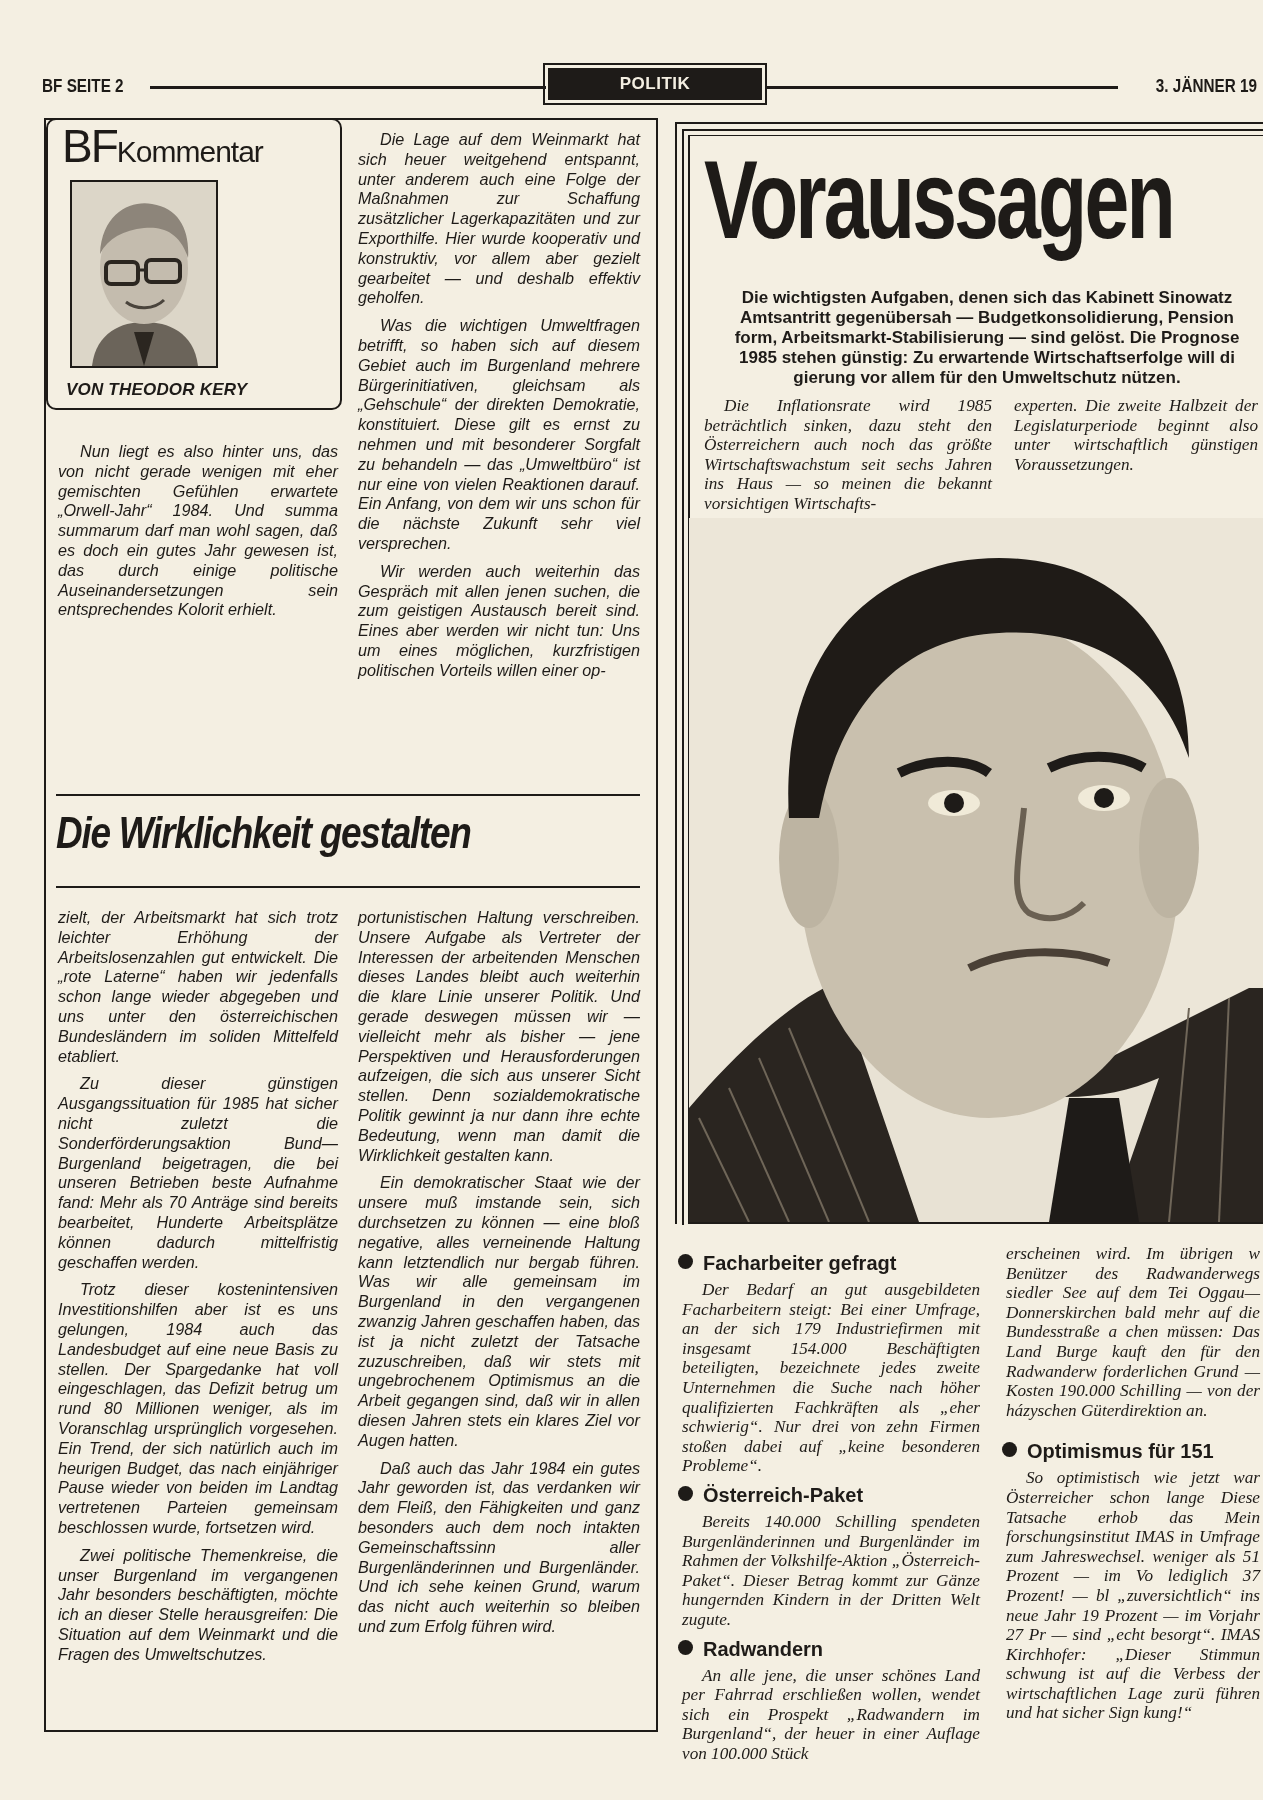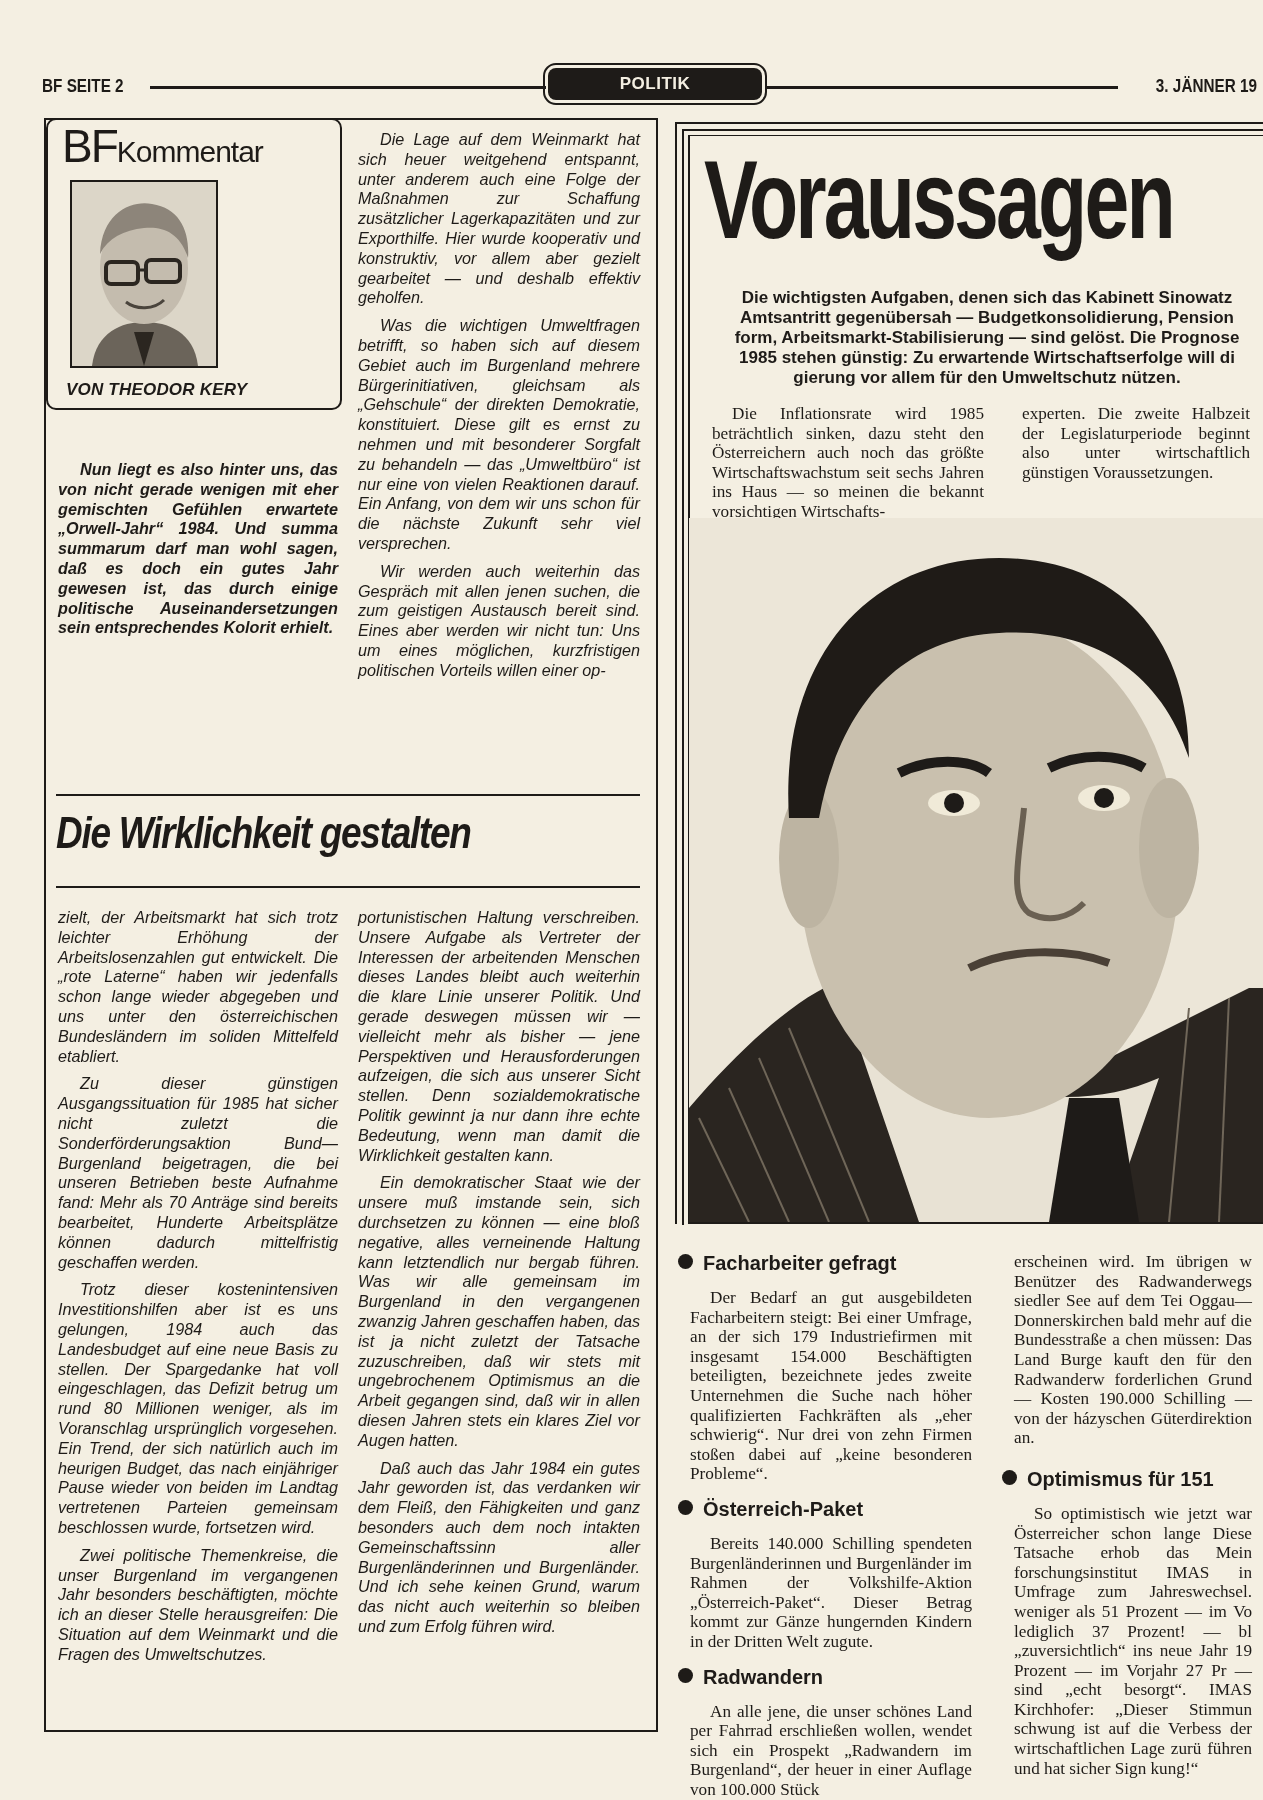--- a/index.html
+++ b/index.html
@@ -12,50 +12,49 @@
 
   
   .hdr-left { left:42px; top:76px; font-size:18px; font-weight:bold; letter-spacing:0px; transform:scaleX(0.85); transform-origin:left; }
   .hdr-right { right:6px; top:76px; font-size:18px; font-weight:bold; transform:scaleX(0.85); transform-origin:right; white-space:nowrap; }
   .hdr-line { height:3px; background:#1e1b18; top:86px; }
   .politik-box {
     left:548px; top:68px; width:214px; height:32px; background:#1e1b18;
     outline:2px solid #1e1b18; outline-offset:3px;
     color:#f4efe2; font-weight:bold; font-size:17px; text-align:center; line-height:32px;
     letter-spacing:0.5px;
-    border-radius:8px;
   }
 
   
   .komm-frame { left:44px; top:118px; width:610px; height:1610px; border:2px solid #1e1b18; }
   .komm-inner { left:46px; top:118px; width:292px; height:288px; border:2px solid #1e1b18; border-radius:10px; background:#f4efe2; }
   .komm-title { left:62px; top:122px; font-size:46px; line-height:48px; font-weight:normal; letter-spacing:-2px; }
   .komm-title .sub { font-size:30px; letter-spacing:-1px; }
   .portrait-small { left:70px; top:180px; width:144px; height:184px; border:2px solid #1e1b18; overflow:hidden; background:#d8d2c4; }
   .byline { left:66px; top:380px; font-size:17px; font-style:italic; letter-spacing:0.2px;font-weight:bold; }
 
   .col { font-style:italic; font-size:16.2px; line-height:19.8px; text-align:justify; hyphens:manual; }
   .col p { margin:0 0 8px 0; text-indent:22px; }
   .col p:first-child { margin-top:0; }
 
-  .col-a1 { left:58px; top:460px; width:280px;font-weight:bold; }
+  .col-a1 { left:58px; top:442px; width:280px; }
   .col-b1 { left:358px; top:130px; width:282px; }
   .divider { height:2px; background:#1e1b18; }
   .headline2 { left:56px; top:808px; width:590px; font-size:44px; font-weight:bold; font-style:italic; letter-spacing:-1.5px; transform:scaleX(0.84); transform-origin:left; white-space:nowrap; }
   .col-a2 { left:58px; top:908px; width:280px; }
   .col-b2 { left:358px; top:908px; width:282px; }
 
   
   .right-frame { left:675px; top:122px; width:600px; height:1100px; border-left:2px solid #1e1b18; border-top:2px solid #1e1b18; }
   .right-frame2 { left:682px; top:129px; width:600px; height:1094px; border-left:2px solid #1e1b18; border-top:2px solid #1e1b18; }
   .right-frame3 { left:688px; top:135px; width:600px; height:1088px; border-left:2px solid #1e1b18; border-top:1px solid #1e1b18; }
   .big-title { left:704px; top:140px; font-size:112px; font-weight:bold; letter-spacing:-4px; line-height:120px; transform:scaleX(0.72); transform-origin:left; white-space:nowrap; }
   .lead { left:692px; top:288px; width:590px; font-weight:bold; font-size:17px; line-height:20px; text-align:center; white-space:nowrap; }
   .serif-col { font-family:"Liberation Serif", serif; font-size:17.2px; line-height:19.6px; text-align:justify; }
-  .serif-col p { margin:12px; text-indent:20px; }
+  .serif-col p { margin:4px; text-indent:20px;font-style:italic; }
   .r-col1 { left:700px; top:392px; width:296px; }
   .r-col2 { left:1010px; top:392px; width:280px; }
   .photo-big { left:689px; top:518px; width:580px; height:704px; overflow:hidden; background:#ece6d8; border-bottom:2px solid #1e1b18; }
 
   .notice-title { font-family:"Liberation Sans", sans-serif; font-weight:bold; font-size:20px; line-height:26px; margin:6px 0 2px 0; text-indent:0 !important; white-space:nowrap; }
   .bullet { display:inline-block; width:15px; height:15px; border-radius:50%; background:#1e1b18; margin-right:10px; vertical-align:1px; }
   .n-col1 { left:678px; top:1244px; width:306px; }
   .n-col2 { left:1002px; top:1240px; width:280px; }
 </style>
 </head>

